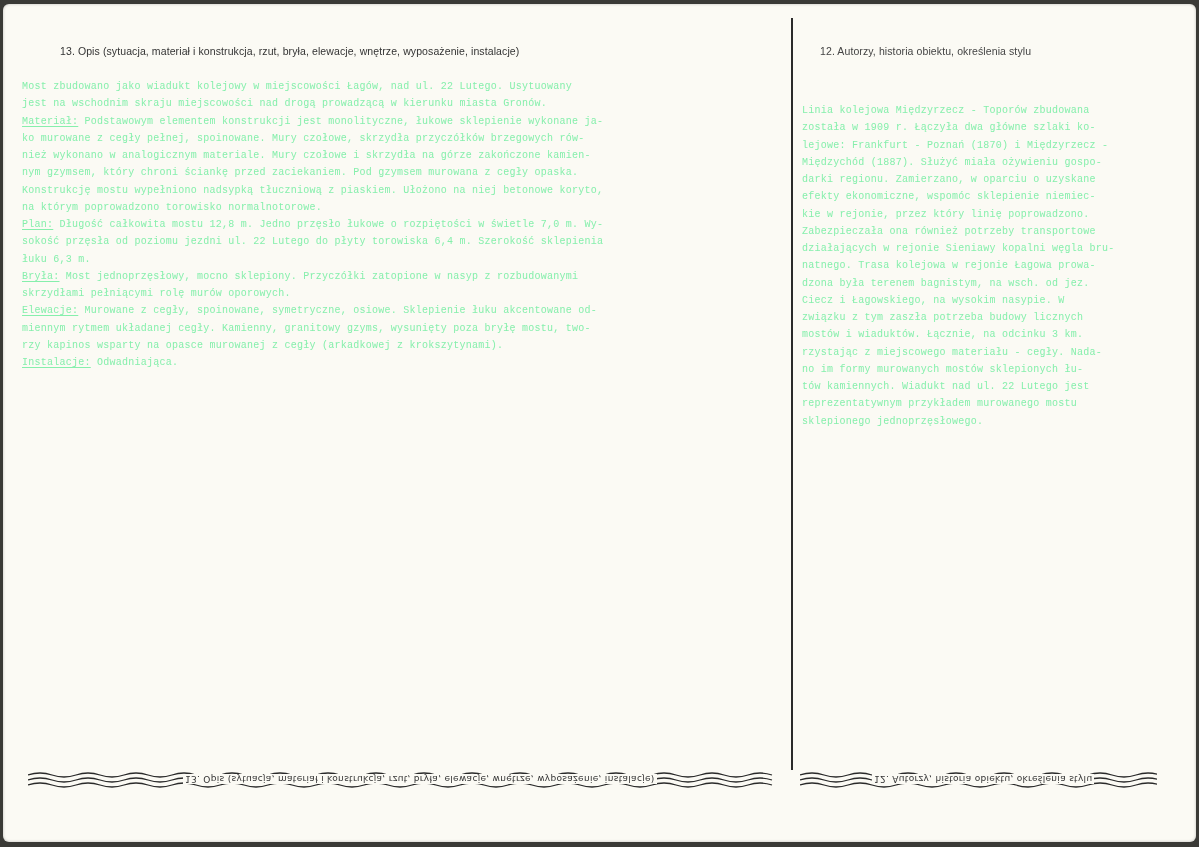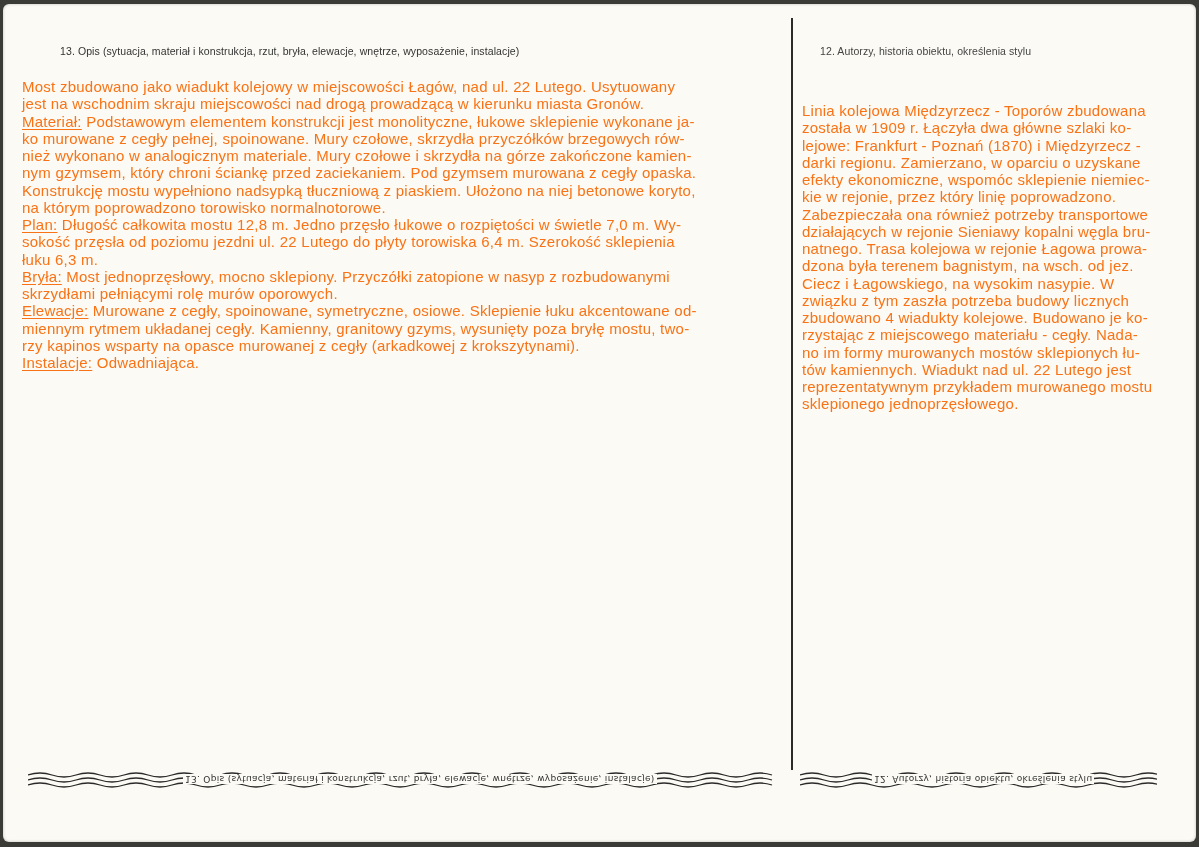--- a/index.html
+++ b/index.html
@@ -21,22 +21,22 @@
   .hdr {
     position: absolute; top: 45px;
     font-family: "Liberation Sans", sans-serif;
     font-size: 10.5px; color: #333; letter-spacing: 0.1px;
     white-space: nowrap;
   }
   .hdr-left { left: 60px; }
   .hdr-right { left: 820px; color: #444; }
   .body-text {
     position: absolute; top: 78px;
-    font-family: Liberation Sans, sans-serif;
-    font-size: 15px; line-height: 17.25px; color: #f97316;
+    font-family: Liberation Mono, monospace;
+    font-size: 10px; line-height: 17.25px; color: #86efac;
     letter-spacing: 0.25px;
   }
   .left-col { left: 22px; width: 760px; }
   .right-col { left: 802px; width: 380px; margin-top: 24px; }
   .line { white-space: nowrap; display: block; }
   .u { text-decoration: underline; text-underline-offset: 2px; }
   .band {
     position: absolute; top: 770px; height: 20px;
   }
   .band-left { left: 28px; width: 752px; }
@@ -80,30 +80,31 @@
 
   <span class="line"><span class="u">Instalacje:</span><span> Odwadniająca.</span></span>
 </div>
 
 <div class="hdr hdr-right">12. Autorzy, historia obiektu, określenia stylu</div>
 
 <div class="body-text right-col">
   <span class="line">Linia kolejowa Międzyrzecz - Toporów zbudowana</span>
   <span class="line">została w 1909 r. Łączyła dwa główne szlaki ko-</span>
   <span class="line">lejowe: Frankfurt - Poznań (1870) i Międzyrzecz -</span>
+  <span class="line">Międzychód (1887). Służyć miała ożywieniu gospo-</span>
   <span class="line">darki regionu. Zamierzano, w oparciu o uzyskane</span>
   <span class="line">efekty ekonomiczne, wspomóc sklepienie niemiec-</span>
   <span class="line">kie w rejonie, przez który linię poprowadzono.</span>
   <span class="line">Zabezpieczała ona również potrzeby transportowe</span>
   <span class="line">działających w rejonie Sieniawy kopalni węgla bru-</span>
   <span class="line">natnego. Trasa kolejowa w rejonie Łagowa prowa-</span>
   <span class="line">dzona była terenem bagnistym, na wsch. od jez.</span>
   <span class="line">Ciecz i Łagowskiego, na wysokim nasypie. W</span>
   <span class="line">związku z tym zaszła potrzeba budowy licznych</span>
-  <span class="line">zbudowano 4 wiadukty kolejowe. Budowano je ko-</span>
+  <span class="line">mostów i wiaduktów. Łącznie, na odcinku 3 km.</span>
   <span class="line">rzystając z miejscowego materiału - cegły. Nada-</span>
   <span class="line">no im formy murowanych mostów sklepionych łu-</span>
   <span class="line">tów kamiennych. Wiadukt nad ul. 22 Lutego jest</span>
   <span class="line">reprezentatywnym przykładem murowanego mostu</span>
   <span class="line">sklepionego jednoprzęsłowego.</span>
 </div>
 
 <div class="band band-left">
   <svg width="752" height="20" viewBox="0 0 752 20">
     <g fill="none" stroke="#2a2a2a" stroke-width="1.3">

